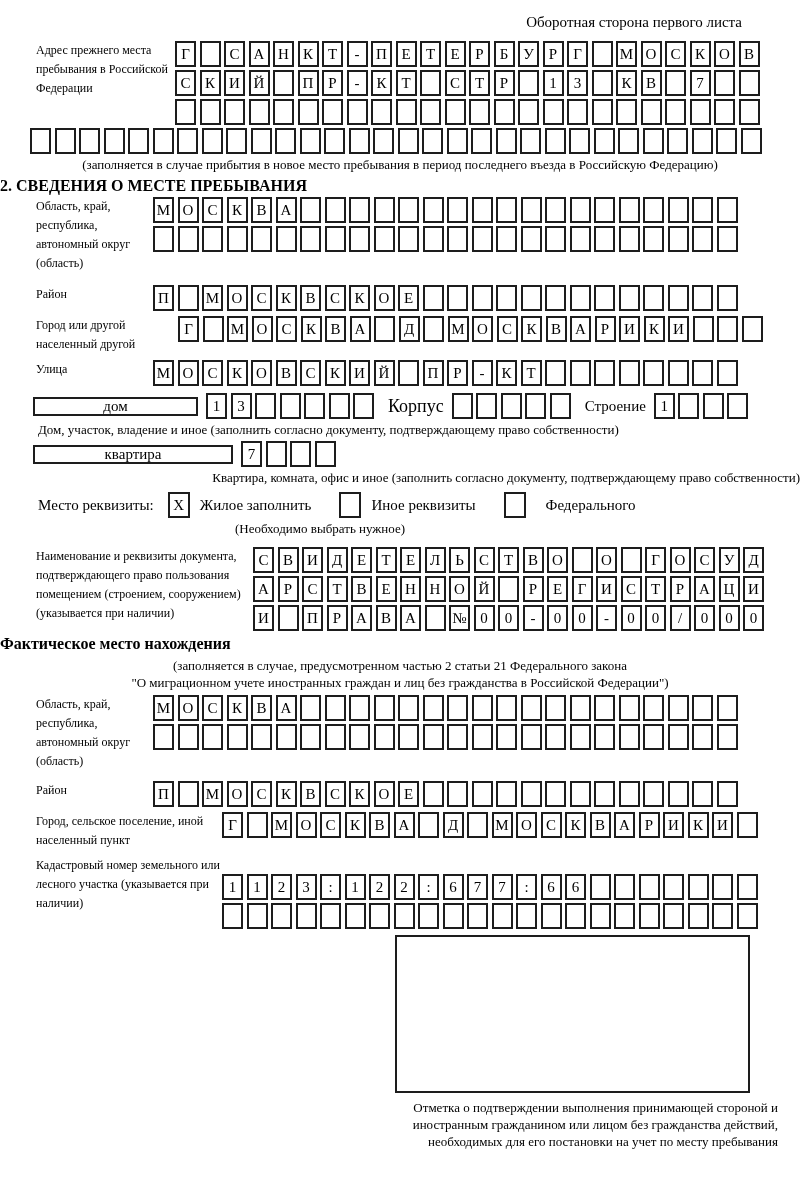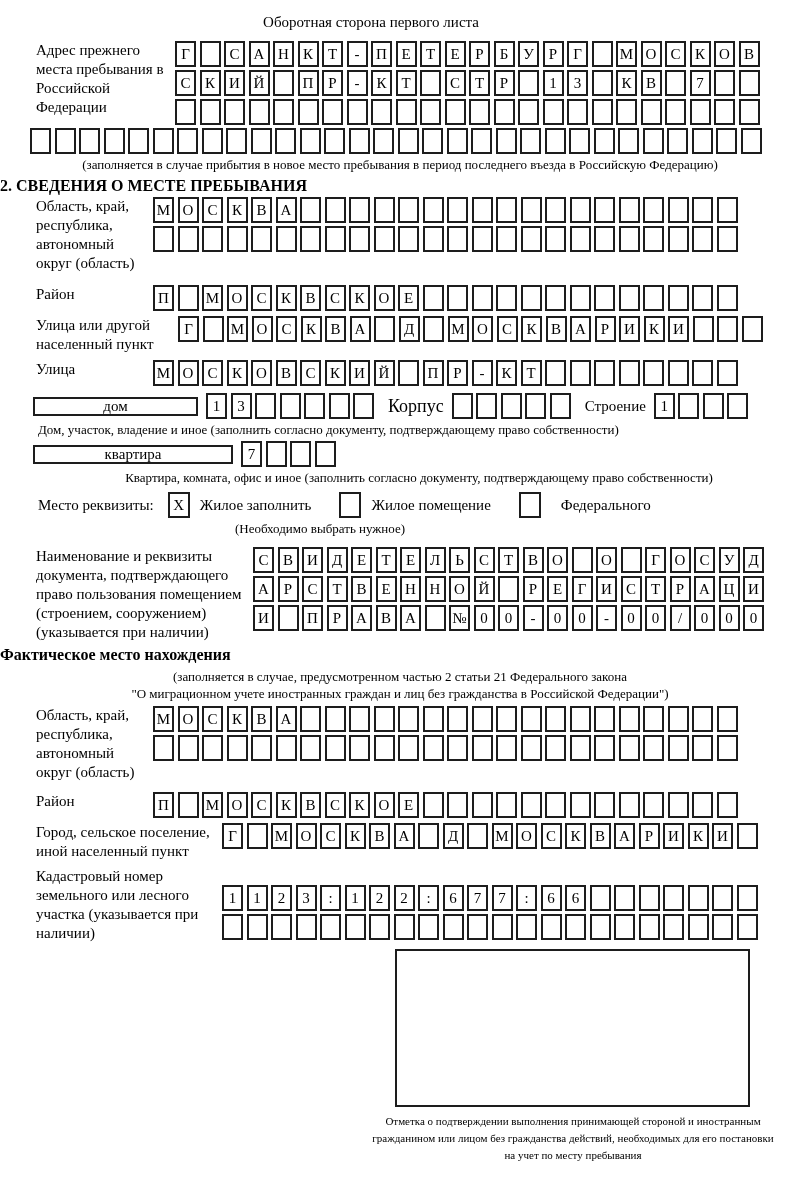--- a/index.html
+++ b/index.html
@@ -1,34 +1,34 @@
 <!DOCTYPE html>
 <html><head>
 <meta charset="utf-8">
 <style>
   html,body{margin:0;padding:0;}
   body{
     width:800px;height:1180px;overflow:hidden;background:#fff;color:#000;
     font-family:"Liberation Serif","DejaVu Serif",serif;
     position:relative;
   }
-  .corner{ text-align:center; padding:14px 58px 0 0; font-size:15px; }
+  .corner{ text-align:right; padding:14px 58px 0 0; font-size:15px; }
 
   
   .cells{ display:flex; gap:3.5px; }
   .cell{
     box-sizing:border-box; width:21px; height:26px; flex:0 0 21px;
     border:2px solid #1d1d1d; background:#fff;
     display:flex; align-items:center; justify-content:center;
     font-size:15px; line-height:1;
   }
   .cellcol{ display:flex; flex-direction:column; gap:3px; }
 
   .frow{ display:flex; align-items:flex-start; margin-left:36px; }
-  .flabel{ font-size:15px; line-height:19px; flex:0 0 117px; }
+  .flabel{ font-size:12px; line-height:19px; flex:0 0 117px; }
   .flabel-wide{ flex:0 0 139px; }
   .flabel-doc{ flex:0 0 217px; }
   .flabel-fact{ flex:0 0 186px; }
 
   .note{ font-size:13px; line-height:17px; text-align:center; }
   .h-bold{ font-size:16px; font-weight:bold; text-align:left; margin:0; }
 
   .boxlabel{
     box-sizing:border-box; border:2px solid #1d1d1d; height:19px;
     display:flex; align-items:center; justify-content:center; font-size:15px;
@@ -39,22 +39,22 @@
   .chk-row{ display:flex; align-items:center; margin-left:38px; font-size:15px; }
   .chk{ box-sizing:border-box; width:22px; height:26px; flex:0 0 22px;
         border:2px solid #1d1d1d; display:flex; align-items:center; justify-content:center;
         font-size:15px; }
 
   .stamp-box{
     box-sizing:border-box; width:355px; height:158px;
     border:2px solid #1d1d1d; margin:6px 0 0 395px; background:#fff;
   }
   .stamp-note{
-    width:410px; margin:6px 0 0 368px; text-align:center;
-    font-size:11px; line-height:17px;
+    width:410px; margin:6px 0 0 368px; text-align:right;
+    font-size:13px; line-height:17px;
   }
   .mt2{margin-top:2px}.mt3{margin-top:3px}.mt4{margin-top:4px}.mt5{margin-top:5px}
   .mt6{margin-top:6px}.mt7{margin-top:7px}.mt10{margin-top:10px}
   .mt12{margin-top:12px}
   .indent20{ margin-left:20px; }
 </style>
 </head>
 <body>
 
 <div class="corner">Оборотная сторона первого листа</div>
@@ -260,21 +260,21 @@
       <div class="cell"></div>
       <div class="cell"></div>
       <div class="cell"></div>
       <div class="cell"></div>
       <div class="cell"></div>
       <div class="cell"></div>
     </div>
 </div>
 
 <div class="frow mt5">
-  <div class="flabel" style="flex-basis:122px">Улица или другой населенный пункт</div>
+  <div class="flabel" style="flex-basis:122px">Город или другой населенный другой</div>
   <div class="cells indent20">
       <div class="cell">Г</div>
       <div class="cell"></div>
       <div class="cell">М</div>
       <div class="cell">О</div>
       <div class="cell">С</div>
       <div class="cell">К</div>
       <div class="cell">В</div>
       <div class="cell">А</div>
       <div class="cell"></div>
@@ -359,32 +359,32 @@
 <div class="inline-row mt3">
   <div class="boxlabel" style="width:200px">квартира</div>
   <div class="small-gap"></div>
   <div class="cells">
       <div class="cell">7</div>
       <div class="cell"></div>
       <div class="cell"></div>
       <div class="cell"></div>
     </div>
 </div>
-<div class="note mt2" style="text-align:center;margin-left:38px">Квартира, комната, офис и иное (заполнить согласно документу, подтверждающему право собственности)</div>
+<div class="note mt2" style="text-align:right;margin-left:38px">Квартира, комната, офис и иное (заполнить согласно документу, подтверждающему право собственности)</div>
 
 <div class="chk-row mt6">
   <span>Место реквизиты:</span>
   <span style="width:14px"></span>
   <span class="chk">X</span>
   <span style="width:10px"></span>
   <span>Жилое заполнить</span>
   <span style="width:28px"></span>
   <span class="chk"></span>
   <span style="width:10px"></span>
-  <span>Жилое помещение</span>
+  <span>Иное реквизиты</span>
   <span style="width:28px"></span>
   <span class="chk"></span>
   <span style="width:20px"></span>
   <span>Федерального</span>
 </div>
 <div class="note mt2" style="text-align:left;margin-left:235px">(Необходимо выбрать нужное)</div>
 
 <div class="frow mt10">
   <div class="flabel flabel-doc">Наименование и реквизиты документа, подтверждающего право пользования помещением (строением, сооружением) (указывается при наличии)</div>
   <div class="cellcol">

